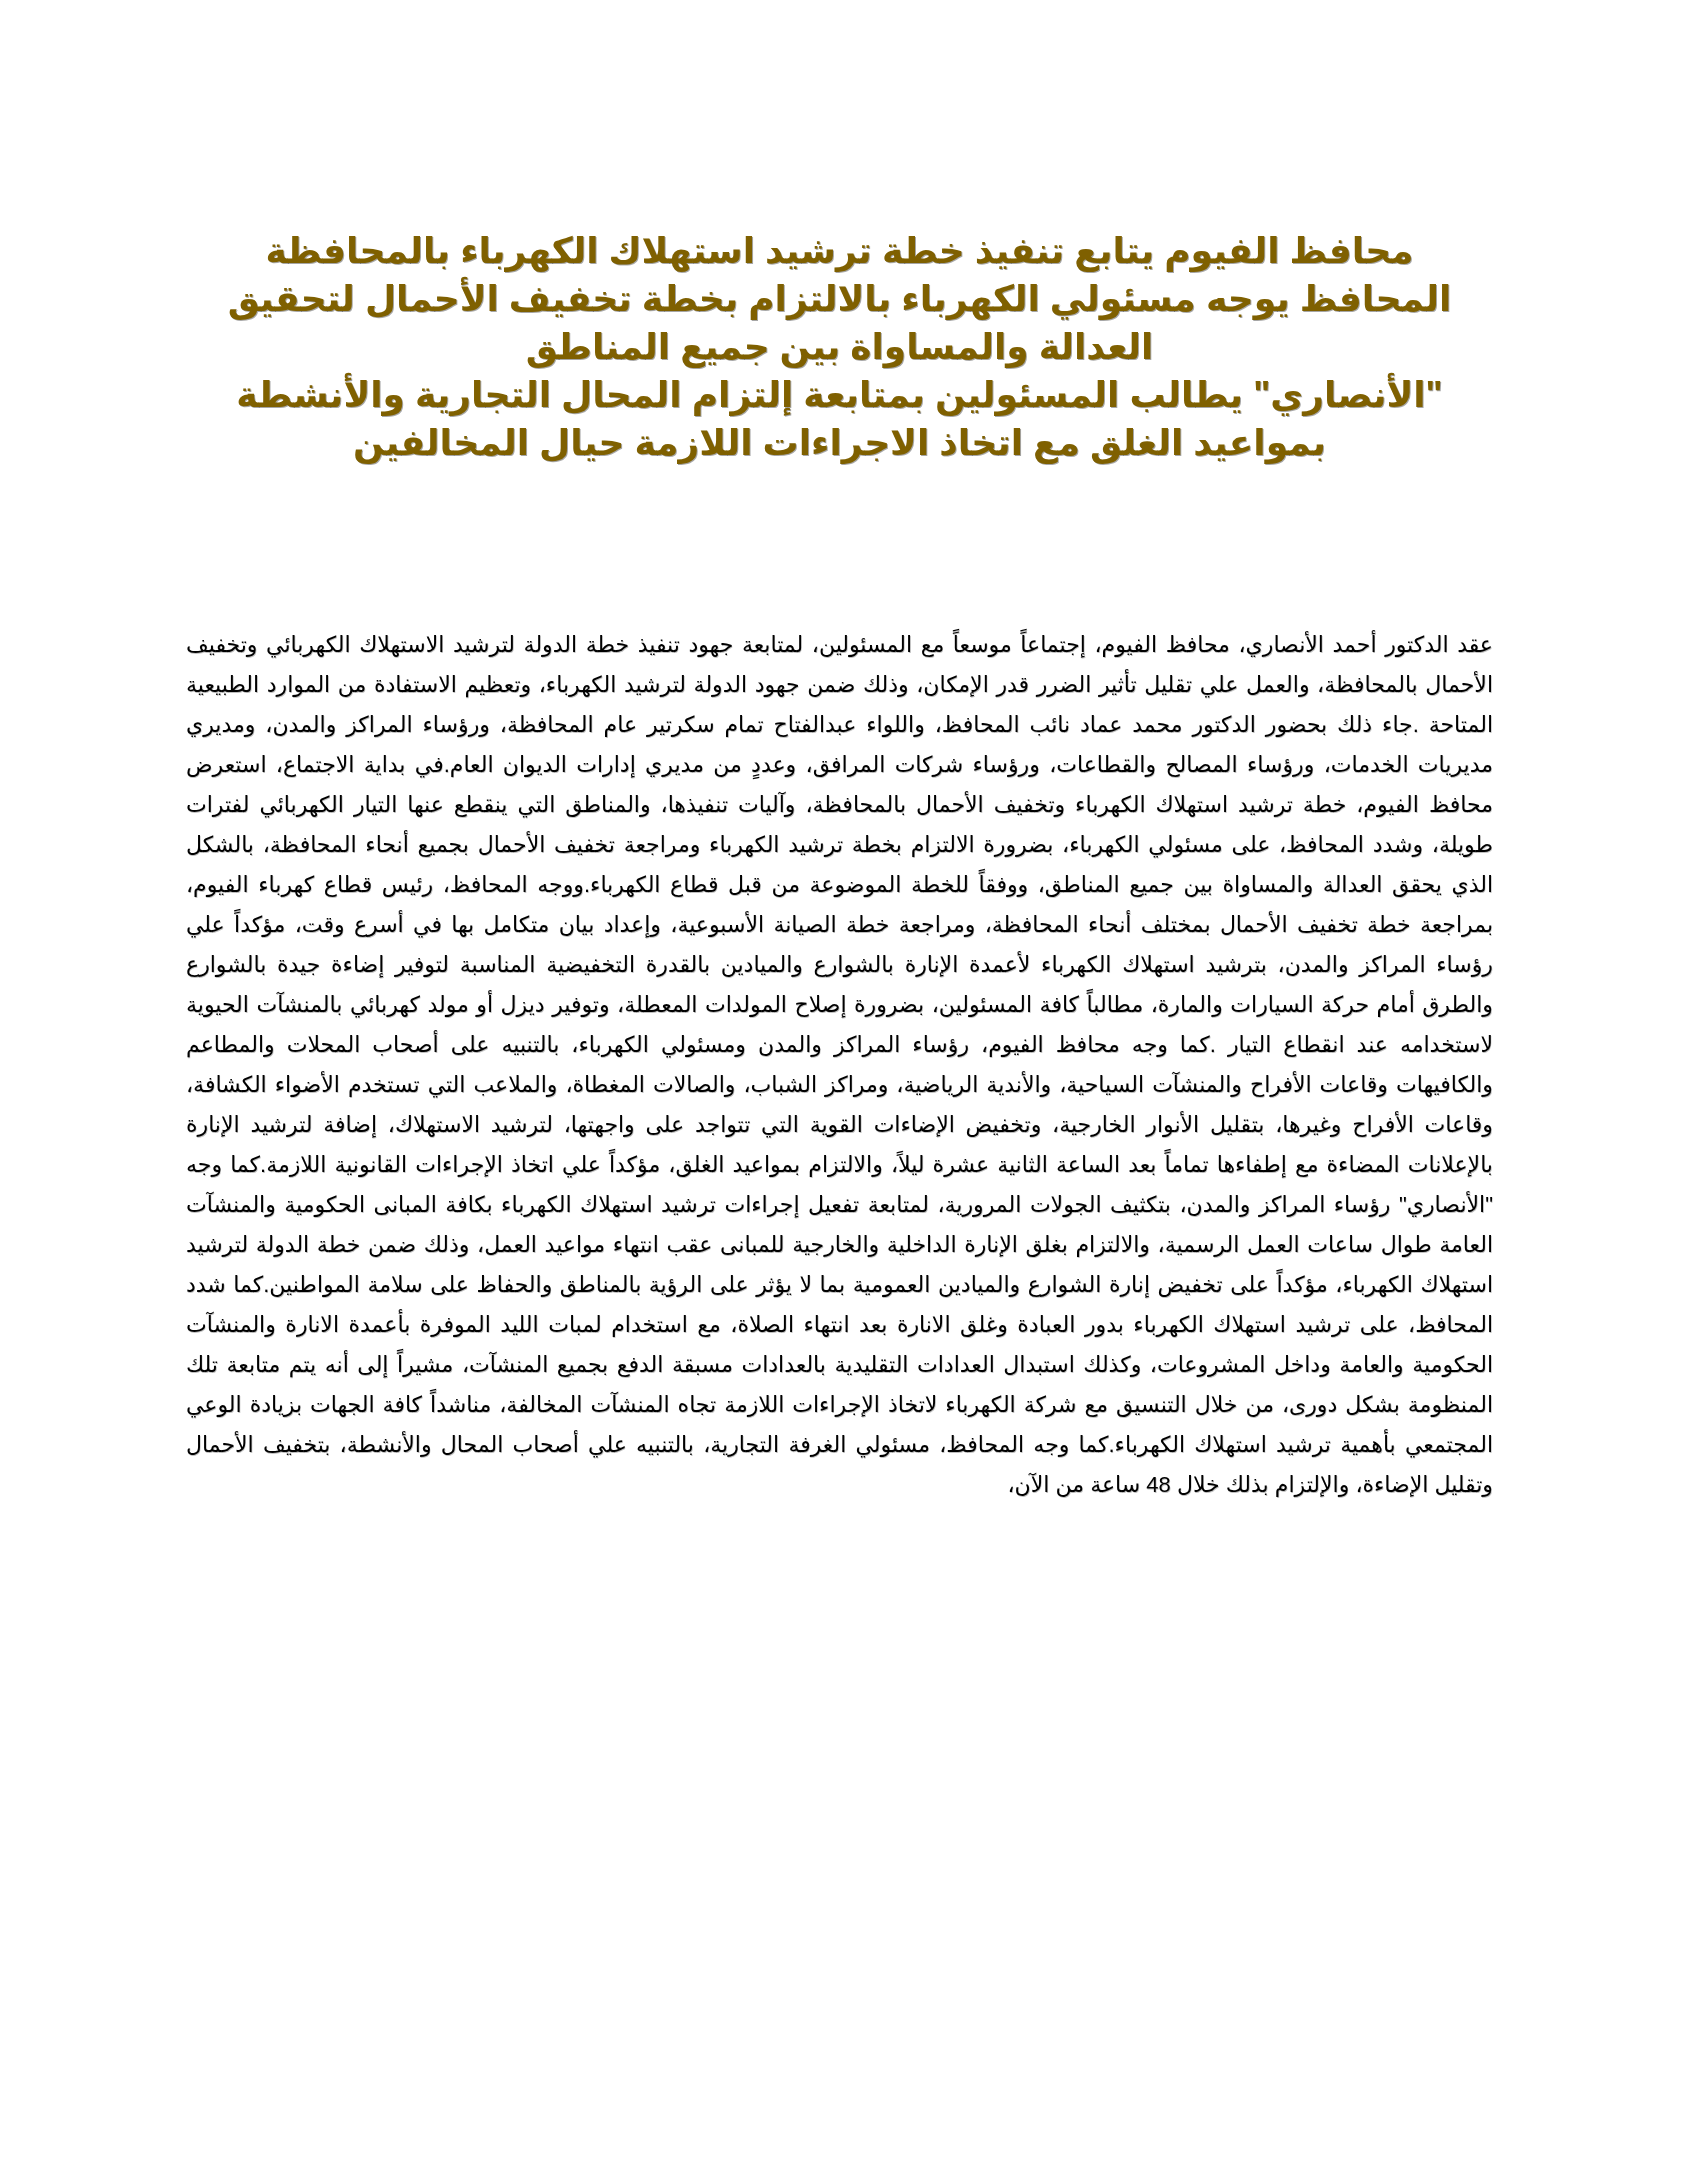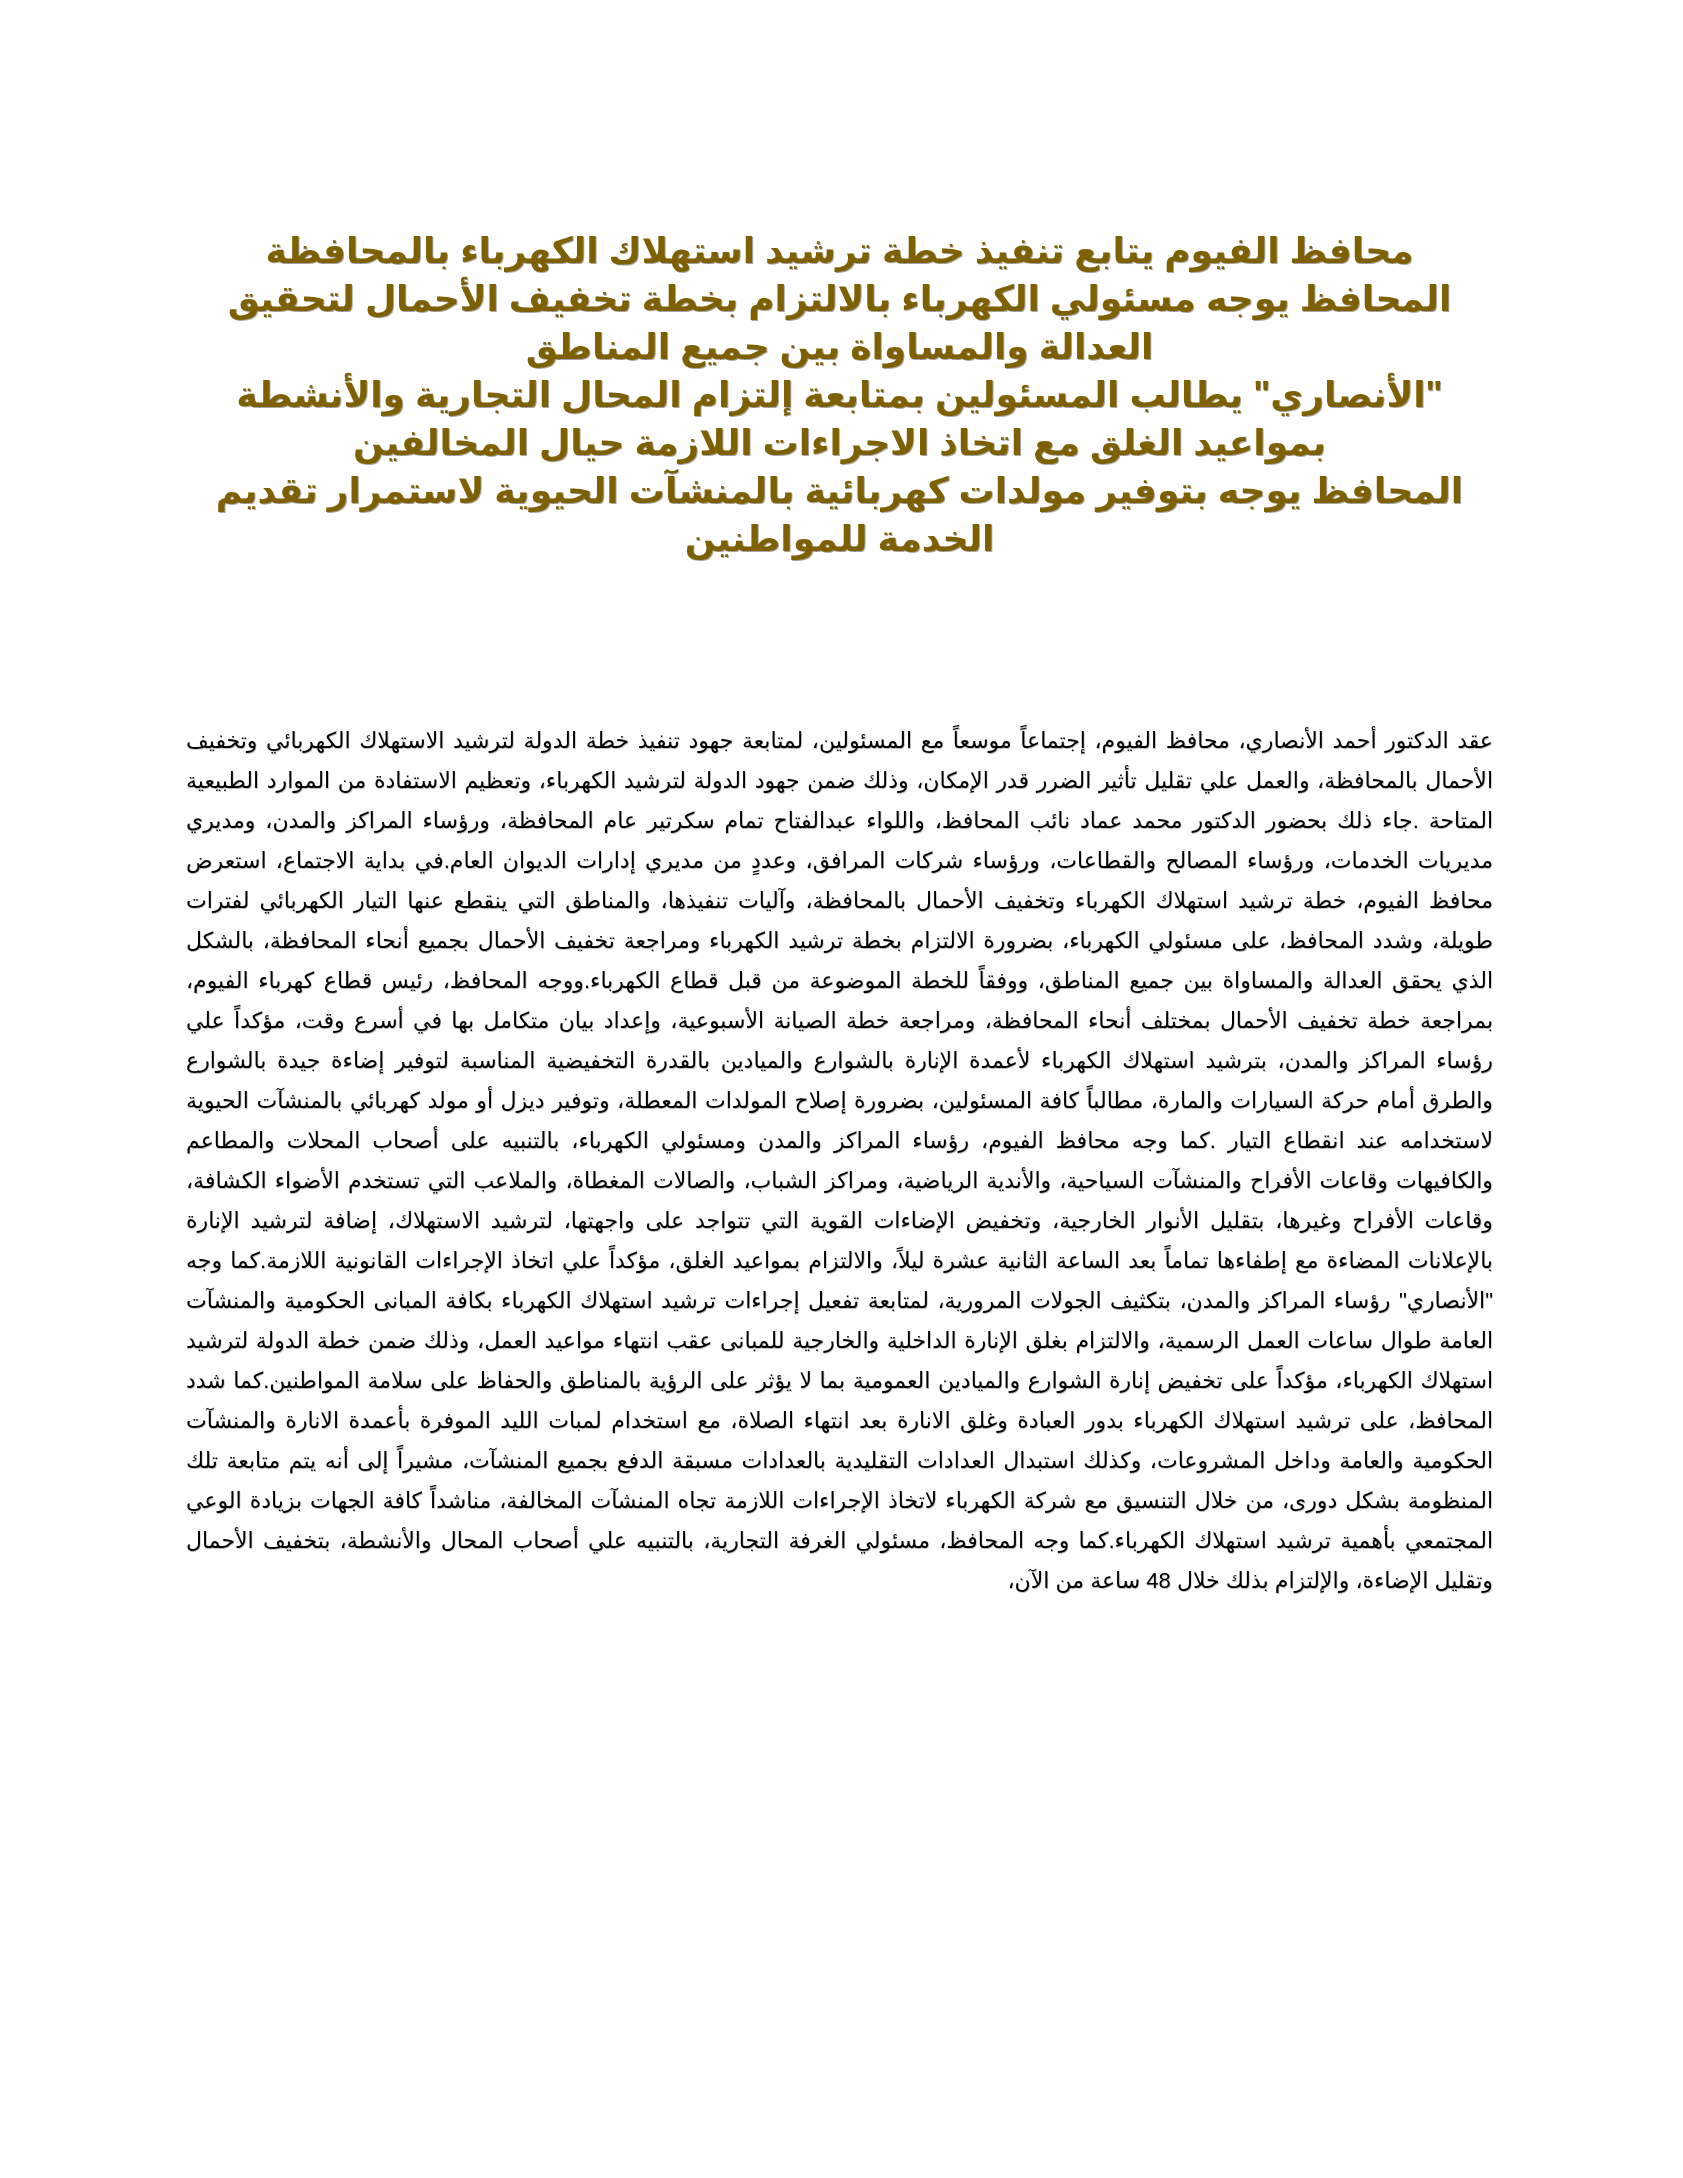--- a/index.html
+++ b/index.html
@@ -49,18 +49,17 @@
     }
   </style>
 </head>
 <body>
 
 <div class="page">
   <div class="headline-block">
     <h1 class="headline">محافظ الفيوم يتابع تنفيذ خطة ترشيد استهلاك الكهرباء بالمحافظة</h1>
     <h2 class="headline">المحافظ يوجه مسئولي الكهرباء بالالتزام بخطة تخفيف الأحمال لتحقيق العدالة والمساواة بين جميع المناطق</h2>
     <h2 class="headline">"الأنصاري" يطالب المسئولين بمتابعة إلتزام المحال التجارية والأنشطة بمواعيد الغلق مع اتخاذ الاجراءات اللازمة حيال المخالفين</h2>
-    <h2 class="headline">المحافظ يوجه بتوفير مولدات كهربائية بالمنشآت الحيوية لاستمرار تقديم الخدمة للمواطنين</h2>
   </div>
 
   <p class="body-text">عقد الدكتور أحمد الأنصاري، محافظ الفيوم، إجتماعاً موسعاً مع المسئولين، لمتابعة جهود تنفيذ خطة الدولة لترشيد الاستهلاك الكهربائي وتخفيف الأحمال بالمحافظة، والعمل علي تقليل تأثير الضرر قدر الإمكان، وذلك ضمن جهود الدولة لترشيد الكهرباء، وتعظيم الاستفادة من الموارد الطبيعية المتاحة .جاء ذلك بحضور الدكتور محمد عماد نائب المحافظ، واللواء عبدالفتاح تمام سكرتير عام المحافظة، ورؤساء المراكز والمدن، ومديري مديريات الخدمات، ورؤساء المصالح والقطاعات، ورؤساء شركات المرافق، وعددٍ من مديري إدارات الديوان العام.في بداية الاجتماع، استعرض محافظ الفيوم، خطة ترشيد استهلاك الكهرباء وتخفيف الأحمال بالمحافظة، وآليات تنفيذها، والمناطق التي ينقطع عنها التيار الكهربائي لفترات طويلة، وشدد المحافظ، على مسئولي الكهرباء، بضرورة الالتزام بخطة ترشيد الكهرباء ومراجعة تخفيف الأحمال بجميع أنحاء المحافظة، بالشكل الذي يحقق العدالة والمساواة بين جميع المناطق، ووفقاً للخطة الموضوعة من قبل قطاع الكهرباء.ووجه المحافظ، رئيس قطاع كهرباء الفيوم، بمراجعة خطة تخفيف الأحمال بمختلف أنحاء المحافظة، ومراجعة خطة الصيانة الأسبوعية، وإعداد بيان متكامل بها في أسرع وقت، مؤكداً علي رؤساء المراكز والمدن، بترشيد استهلاك الكهرباء لأعمدة الإنارة بالشوارع والميادين بالقدرة التخفيضية المناسبة لتوفير إضاءة جيدة بالشوارع والطرق أمام حركة السيارات والمارة، مطالباً كافة المسئولين، بضرورة إصلاح المولدات المعطلة، وتوفير ديزل أو مولد كهربائي بالمنشآت الحيوية لاستخدامه عند انقطاع التيار .كما وجه محافظ الفيوم، رؤساء المراكز والمدن ومسئولي الكهرباء، بالتنبيه على أصحاب المحلات والمطاعم والكافيهات وقاعات الأفراح والمنشآت السياحية، والأندية الرياضية، ومراكز الشباب، والصالات المغطاة، والملاعب التي تستخدم الأضواء الكشافة، وقاعات الأفراح وغيرها، بتقليل الأنوار الخارجية، وتخفيض الإضاءات القوية التي تتواجد على واجهتها، لترشيد الاستهلاك، إضافة لترشيد الإنارة بالإعلانات المضاءة مع إطفاءها تماماً بعد الساعة الثانية عشرة ليلاً، والالتزام بمواعيد الغلق، مؤكداً علي اتخاذ الإجراءات القانونية اللازمة.كما وجه "الأنصاري" رؤساء المراكز والمدن، بتكثيف الجولات المرورية، لمتابعة تفعيل إجراءات ترشيد استهلاك الكهرباء بكافة المبانى الحكومية والمنشآت العامة طوال ساعات العمل الرسمية، والالتزام بغلق الإنارة الداخلية والخارجية للمبانى عقب انتهاء مواعيد العمل، وذلك ضمن خطة الدولة لترشيد استهلاك الكهرباء، مؤكداً على تخفيض إنارة الشوارع والميادين العمومية بما لا يؤثر على الرؤية بالمناطق والحفاظ على سلامة المواطنين.كما شدد المحافظ، على ترشيد استهلاك الكهرباء بدور العبادة وغلق الانارة بعد انتهاء الصلاة، مع استخدام لمبات الليد الموفرة بأعمدة الانارة والمنشآت الحكومية والعامة وداخل المشروعات، وكذلك استبدال العدادات التقليدية بالعدادات مسبقة الدفع بجميع المنشآت، مشيراً إلى أنه يتم متابعة تلك المنظومة بشكل دورى، من خلال التنسيق مع شركة الكهرباء لاتخاذ الإجراءات اللازمة تجاه المنشآت المخالفة، مناشداً كافة الجهات بزيادة الوعي المجتمعي بأهمية ترشيد استهلاك الكهرباء.كما وجه المحافظ، مسئولي الغرفة التجارية، بالتنبيه علي أصحاب المحال والأنشطة، بتخفيف الأحمال وتقليل الإضاءة، والإلتزام بذلك خلال 48 ساعة من الآن،</p>
 </div>
 
 
 </body></html>

